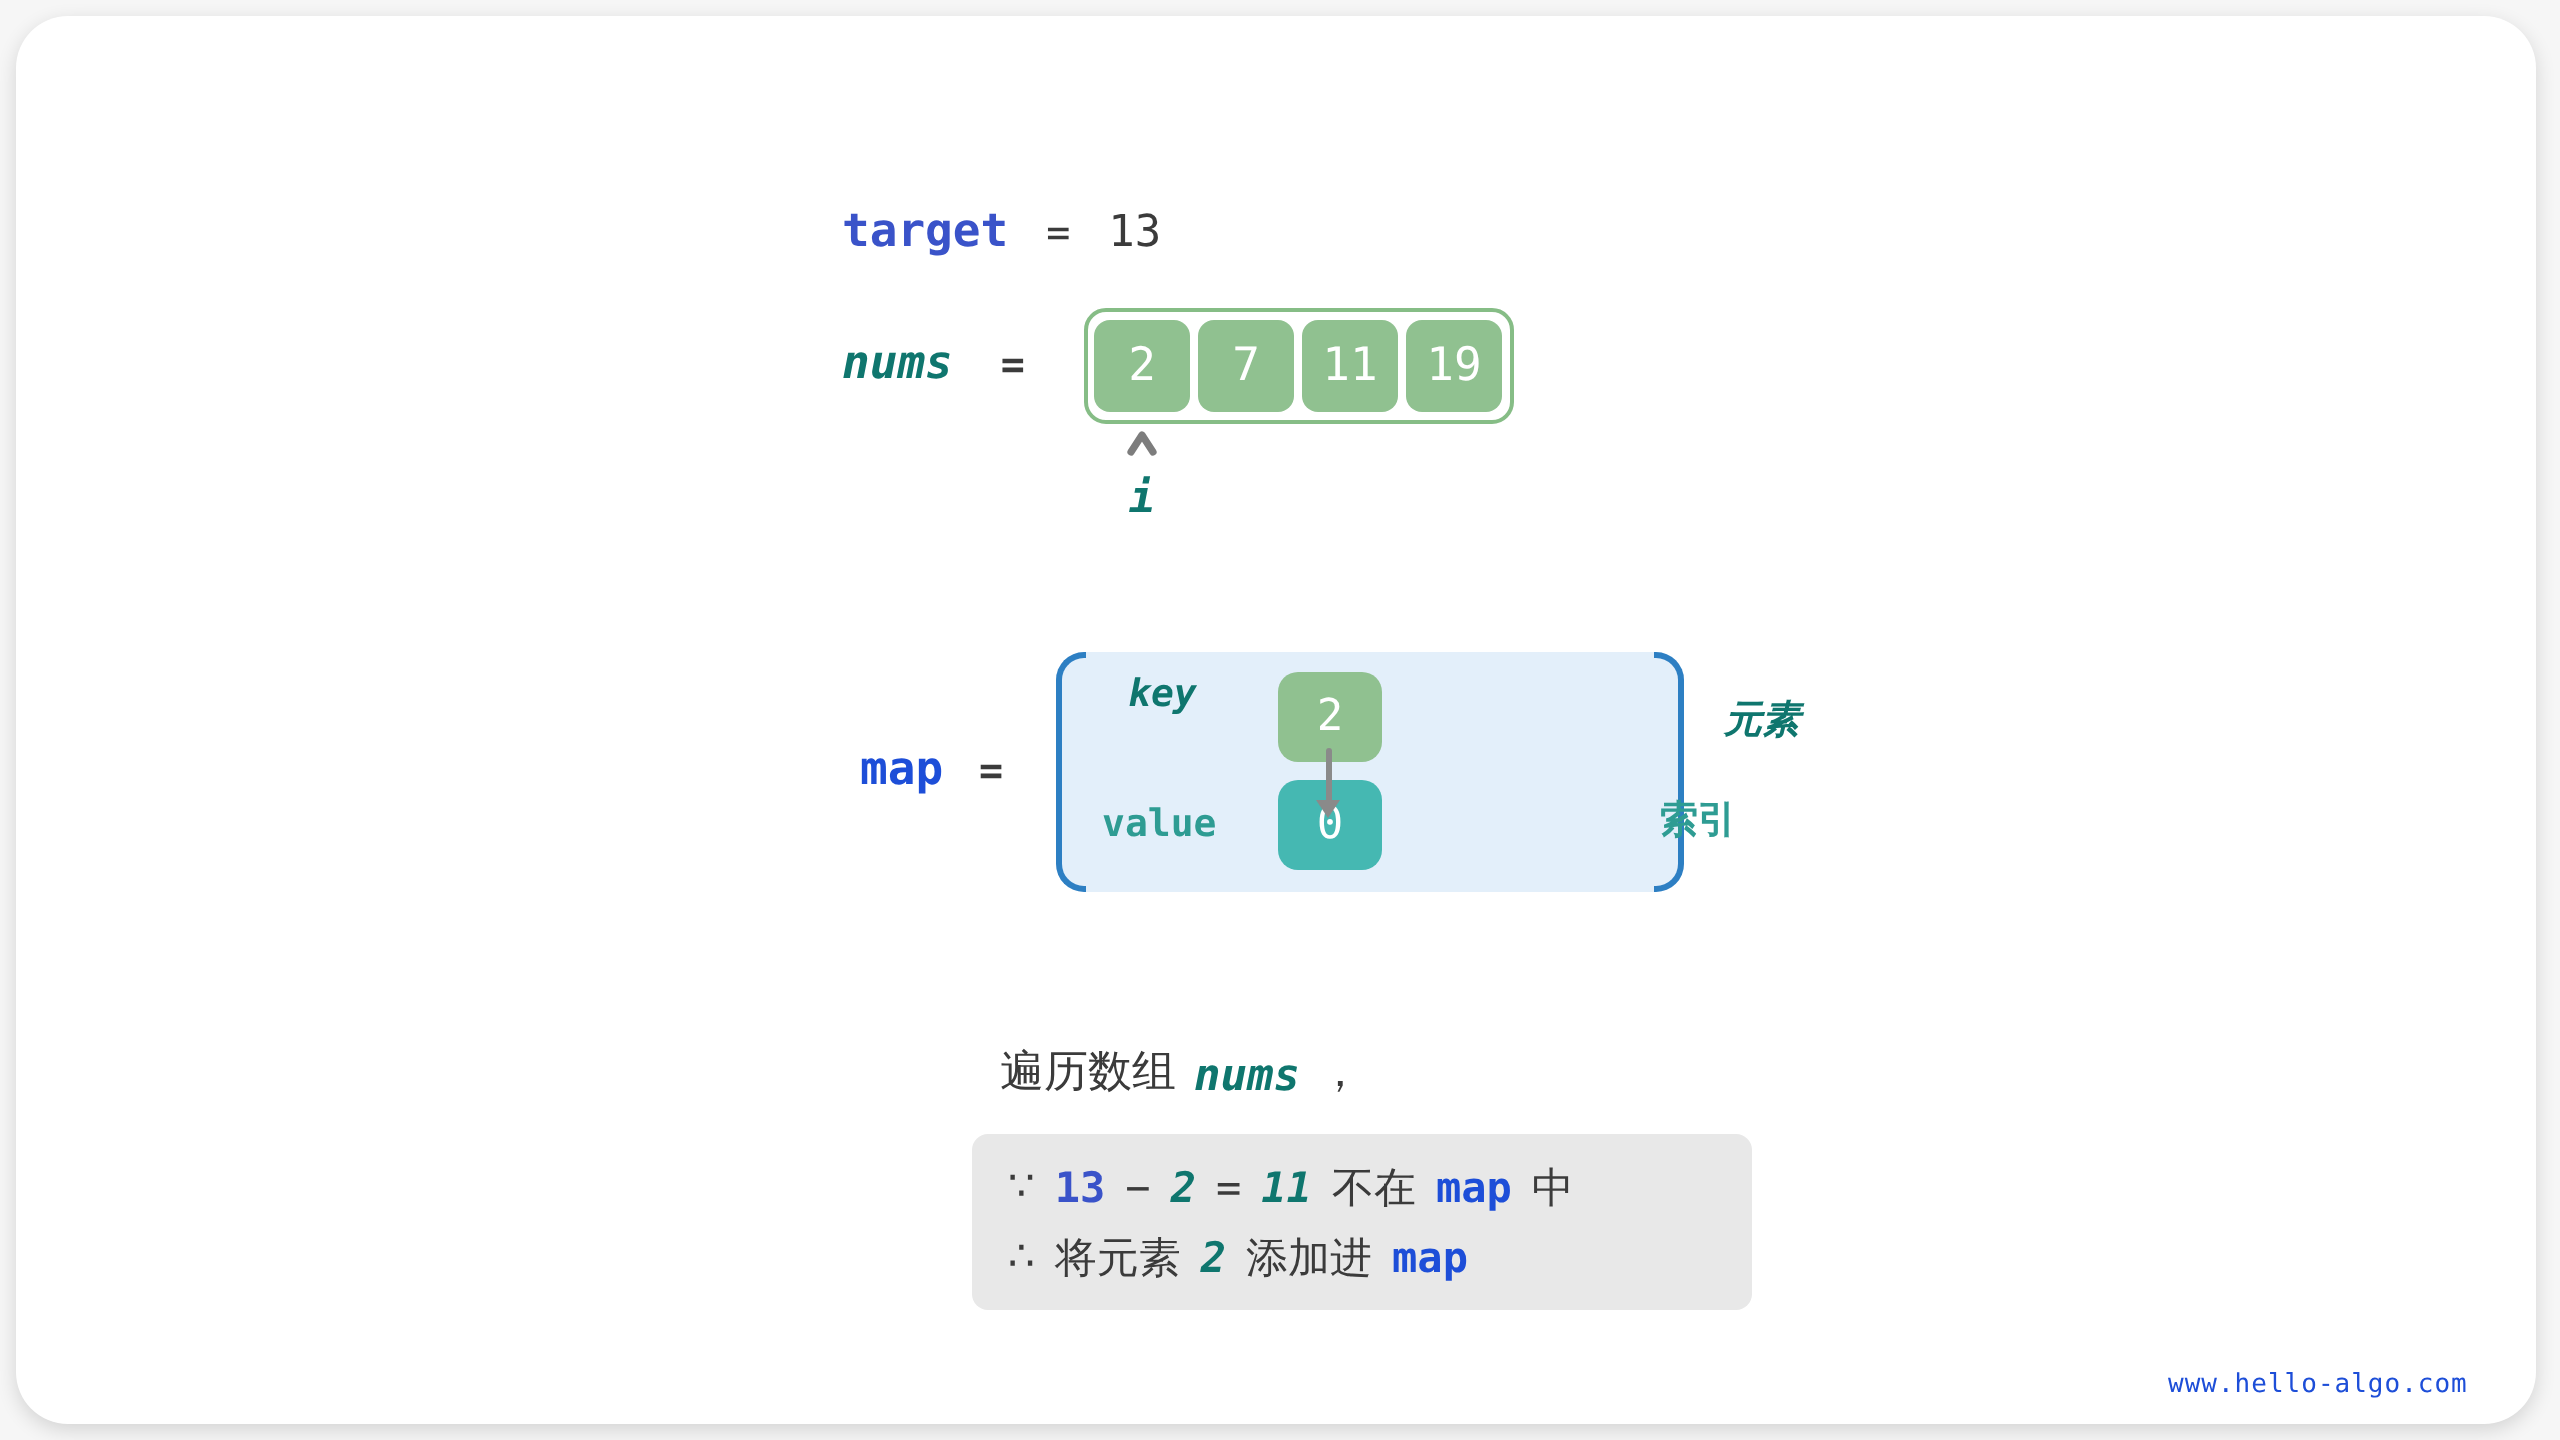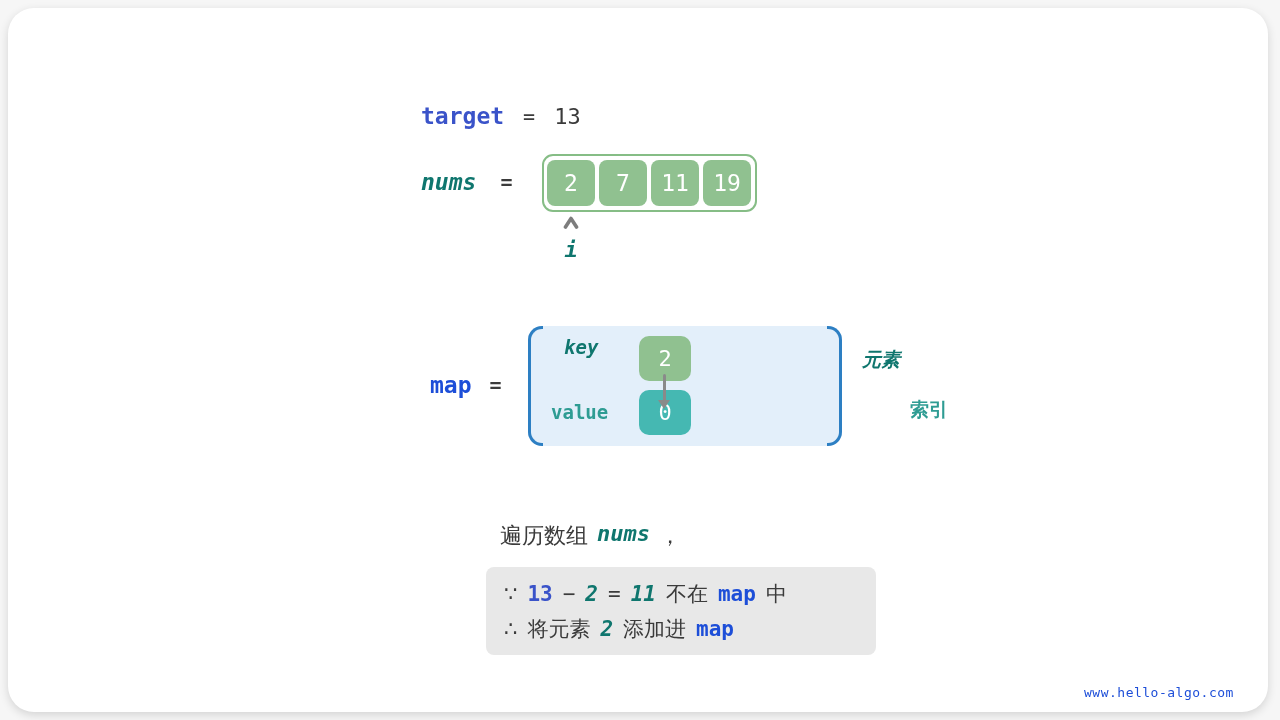--- a/index.html
+++ b/index.html
@@ -100,21 +100,21 @@
     left: 650px; top: 392px;
     width: 0; height: 0;
     border-left: 6.5px solid transparent;
     border-right: 6.5px solid transparent;
     border-top: 9px solid #8a8a8a;
   }
 
   .side-label { font-size: 19px; font-weight: bold; }
 
   
-  .caption { left: 492px; top: 513px; font-size: 22px; display: flex; align-items: flex-start; gap: 9px; }
+  .caption { left: 492px; top: 513px; font-size: 22px; display: flex; align-items: flex-end; gap: 9px; }
   .note-box {
     left: 478px; top: 559px;
     width: 390px; height: 88px;
     background: #e8e8e8;
     border-radius: 8px;
     padding: 9px 18px;
     display: flex; flex-direction: column; justify-content: space-around;
   }
   .note-line { display: flex; align-items: center; gap: 10px; font-size: 21px; }
   .note-line .mono { font-size: 21px; }
@@ -168,21 +168,21 @@
   <span class="abs mono bold green kv-label" style="left:556px; top:328px;">key</span>
   <span class="abs mono bold teal kv-label" style="left:543px; top:393px;">value</span>
 
   <div class="abs kv-cell key mono">2</div>
   <div class="abs kv-cell value mono">0</div>
 
   <div class="abs map-arrow-line"></div>
   <div class="abs map-arrow-head"></div>
 
   <span class="abs cjk side-label green" style="left:854px; top:339px;">元素</span>
-  <span class="abs cjk side-label teal" style="left:902px; top:389px;">索引</span>
+  <span class="abs cjk side-label teal" style="left:822px; top:389px;">索引</span>
 
   <div class="abs caption">
     <span class="cjk dark">遍历数组</span>
     <span class="mono bold green" style="font-size:22px;">nums</span>
     <span class="cjk dark">，</span>
   </div>
 
   <div class="abs note-box">
     <div class="note-line">
       <span class="cjk dark">∵</span>

